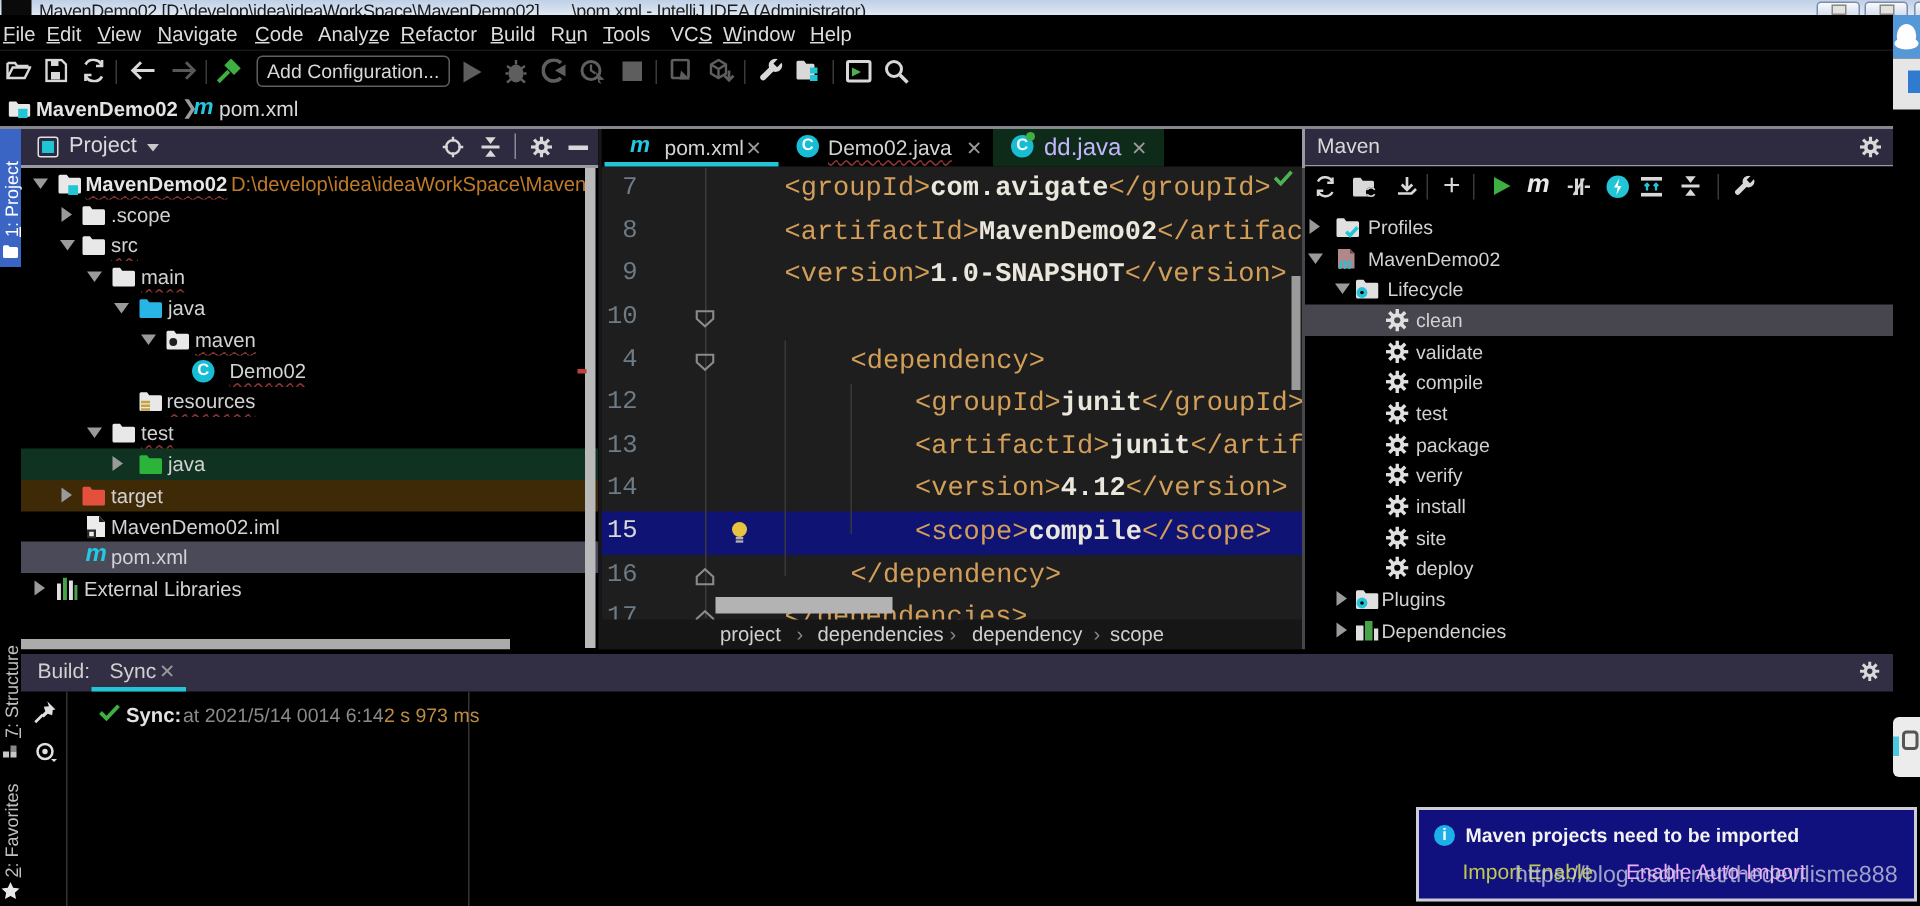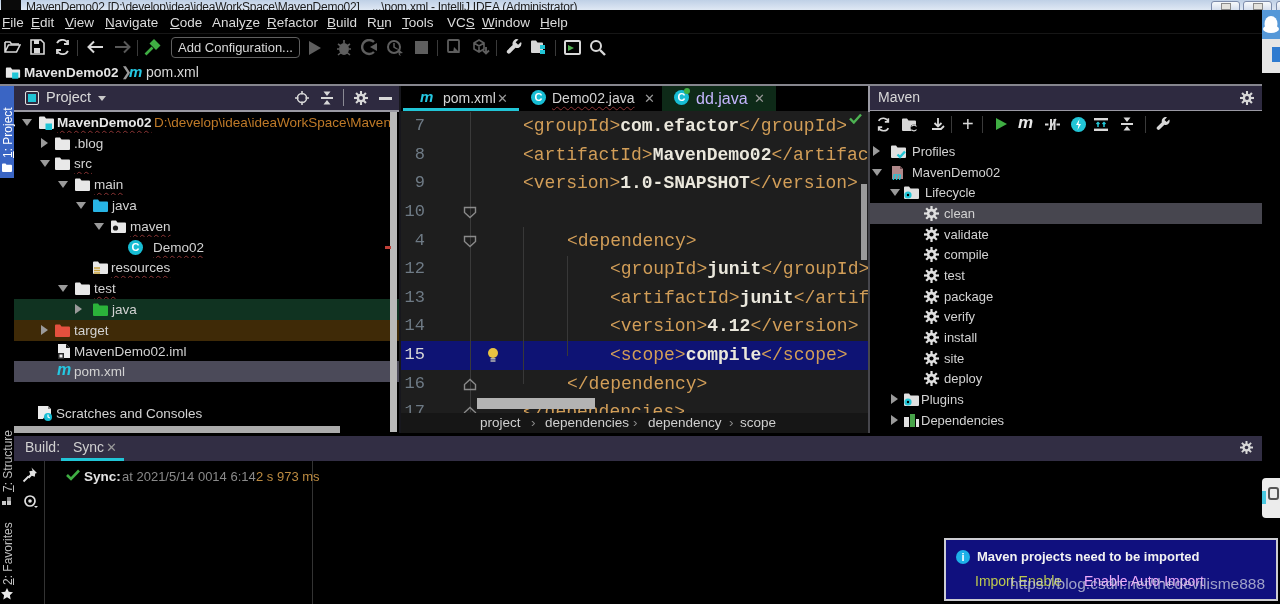--- a/index.html
+++ b/index.html
@@ -185,21 +185,21 @@
         <rect x="7.5" y="8.5" width="6.5" height="6.5" fill="#21c5d6"></rect>
       </svg>
   <b class="a sq" style="left:43px;color:#e6e6e6;font-size:13.5px">MavenDemo02</b>
   <span class="a" style="left:140px;color:#bf7a28">D:\develop\idea\ideaWorkSpace\MavenDemo02</span>
  </div>
  <div class="trow" style="left:0;top:46.6px">
       <span class="a arr-r" style="left:27px;top:5px"></span>
   <svg class="a" style="left:40px;top:3px" width="16" height="15" viewBox="0 0 16 15">
         <path d="M1 2.5q0-1 1-1h4l1.5 2H15q1 0 1 1V13q0 1-1 1H2q-1 0-1-1z" fill="#e8e8e8"></path>
       </svg>
-  <span class="a" style="left:60px">.blog</span>
+  <span class="a" style="left:60px">.scope</span>
     </div>
  <div class="trow" style="left:0;top:67.4px">
       <span class="a arr-d" style="left:26px;top:7px"></span>
   <svg class="a" style="left:40px;top:3px" width="16" height="15" viewBox="0 0 16 15">
         <path d="M1 2.5q0-1 1-1h4l1.5 2H15q1 0 1 1V13q0 1-1 1H2q-1 0-1-1z" fill="#e8e8e8"></path>
       </svg>
   <span class="a sq" style="left:60px">src</span>
     </div>
  <div class="trow" style="left:0;top:88.2px">
       <span class="a arr-d" style="left:44px;top:7px"></span>
@@ -261,28 +261,29 @@
         <path d="M9 1l4 4H9z" fill="#1e1e1e"></path>
         <rect x="1" y="10" width="6" height="6" fill="#2a2a2a"></rect>
         <rect x="2.5" y="11.5" width="3" height="3" fill="#ececec"></rect>
       </svg>
   <span class="a" style="left:60px">MavenDemo02.iml</span>
     </div>
  <div class="trow" style="left:0;top:275.4px">
   <i class="a" style="left:43px;top:-2px;font-size:16px;font-weight:bold;color:#25c8e2;font-style:italic">m</i>
   <span class="a" style="left:60px">pom.xml</span>
     </div>
- <div class="trow" style="left:0;top:317px">
-  <svg class="a" style="left:23px;top:2px" width="16" height="16" viewBox="0 0 16 16">
-        <path d="M1 1h10l3 3v7h-6l-2 3H1z" fill="#ececec"></path>
-        <path d="M11 1l3 3h-3z" fill="#888"></path>
-        <circle cx="11" cy="12" r="4" fill="#17bdd4"></circle>
-        <path d="M11 9.5V12l1.8 1" stroke="#fff" stroke-width="1.2" fill="none"></path>
-      </svg>
-  <span class="a" style="left:42px">Scratches and Consoles</span>
+ <div class="trow" style="left:0;top:296.2px">
+      <span class="a arr-r" style="left:9px;top:5px"></span>
+  <svg class="a" style="left:23px;top:3px" width="15" height="15" viewBox="0 0 15 15">
+        <rect x="1" y="4" width="2.6" height="11" fill="#e0e0e0"></rect>
+        <rect x="5" y="0" width="2.6" height="15" fill="#47a349"></rect>
+        <rect x="9" y="2" width="2.6" height="13" fill="#e0e0e0"></rect>
+        <rect x="12.6" y="5" width="2" height="10" fill="#47a349"></rect>
+      </svg>
+  <span class="a" style="left:42px">External Libraries</span>
     </div>
  <div class="a" style="left:0;top:340px;width:326px;height:8px;background:#ababab"></div>
 </div>
 <div class="a" style="left:390px;top:112px;width:7px;height:320px;background:#b9b9b9"></div>
 <div class="a" style="left:385px;top:246px;width:6px;height:3px;background:#c04038"></div>
 <div class="a" style="left:399px;top:86px;width:2px;height:347px;background:#17171d"></div>
 
 <div class="a" id="editor" style="left:401px;top:86px;width:467px;height:347px;background:#1e1e1e;overflow:hidden">
  <div class="a" style="left:0;top:0;width:467px;height:25px;background:#000">
   <div class="a" style="left:261px;top:0;width:114px;height:25px;background:#0e2a18"></div>
@@ -318,21 +319,21 @@
     </svg>
  <svg class="a" style="left:62px;top:148.6px" width="14" height="13" viewBox="0 0 14 13">
       <path d="M1.5 1.5h11v5L7 11.5L1.5 6.5z" fill="none" stroke="#8a8a8a" stroke-width="1.4"></path>
     </svg>
  <svg class="a" style="left:62px;top:291.6px" width="14" height="13" viewBox="0 0 14 13">
       <path d="M1.5 11.5h11v-5L7 1.5L1.5 6.5z" fill="none" stroke="#8a8a8a" stroke-width="1.4"></path>
     </svg>
  <svg class="a" style="left:62px;top:320.2px" width="14" height="13" viewBox="0 0 14 13">
       <path d="M1.5 11.5h11v-5L7 1.5L1.5 6.5z" fill="none" stroke="#8a8a8a" stroke-width="1.4"></path>
     </svg>
- <div class="code" style="left:122px;top:26.2px"><span class="t">&lt;groupId&gt;</span><span class="v">com.efactor</span><span class="t">&lt;/groupId&gt;</span></div>
+ <div class="code" style="left:122px;top:26.2px"><span class="t">&lt;groupId&gt;</span><span class="v">com.avigate</span><span class="t">&lt;/groupId&gt;</span></div>
  <div class="code" style="left:122px;top:54.8px"><span class="t">&lt;artifactId&gt;</span><span class="v">MavenDemo02</span><span class="t">&lt;/artifactId&gt;</span></div>
  <div class="code" style="left:122px;top:83.4px"><span class="t">&lt;version&gt;</span><span class="v">1.0-SNAPSHOT</span><span class="t">&lt;/version&gt;</span></div>
  <div class="code" style="left:166px;top:140.6px"><span class="t">&lt;dependency&gt;</span></div>
  <div class="code" style="left:209px;top:169.2px"><span class="t">&lt;groupId&gt;</span><span class="v">junit</span><span class="t">&lt;/groupId&gt;</span></div>
  <div class="code" style="left:209px;top:197.8px"><span class="t">&lt;artifactId&gt;</span><span class="v">junit</span><span class="t">&lt;/artifactId&gt;</span></div>
  <div class="code" style="left:209px;top:226.4px"><span class="t">&lt;version&gt;</span><span class="v">4.12</span><span class="t">&lt;/version&gt;</span></div>
  <div class="code" style="left:209px;top:255px"><span class="t">&lt;scope&gt;</span><span class="v">compile</span><span class="t">&lt;/scope&gt;</span></div>
  <div class="code" style="left:166px;top:283.6px"><span class="t">&lt;/dependency&gt;</span></div>
  <div class="code" style="left:122px;top:312.2px"><span class="t">&lt;/dependencies&gt;</span></div>
  <svg class="a" style="left:85px;top:261px" width="14" height="16" viewBox="0 0 14 16">

